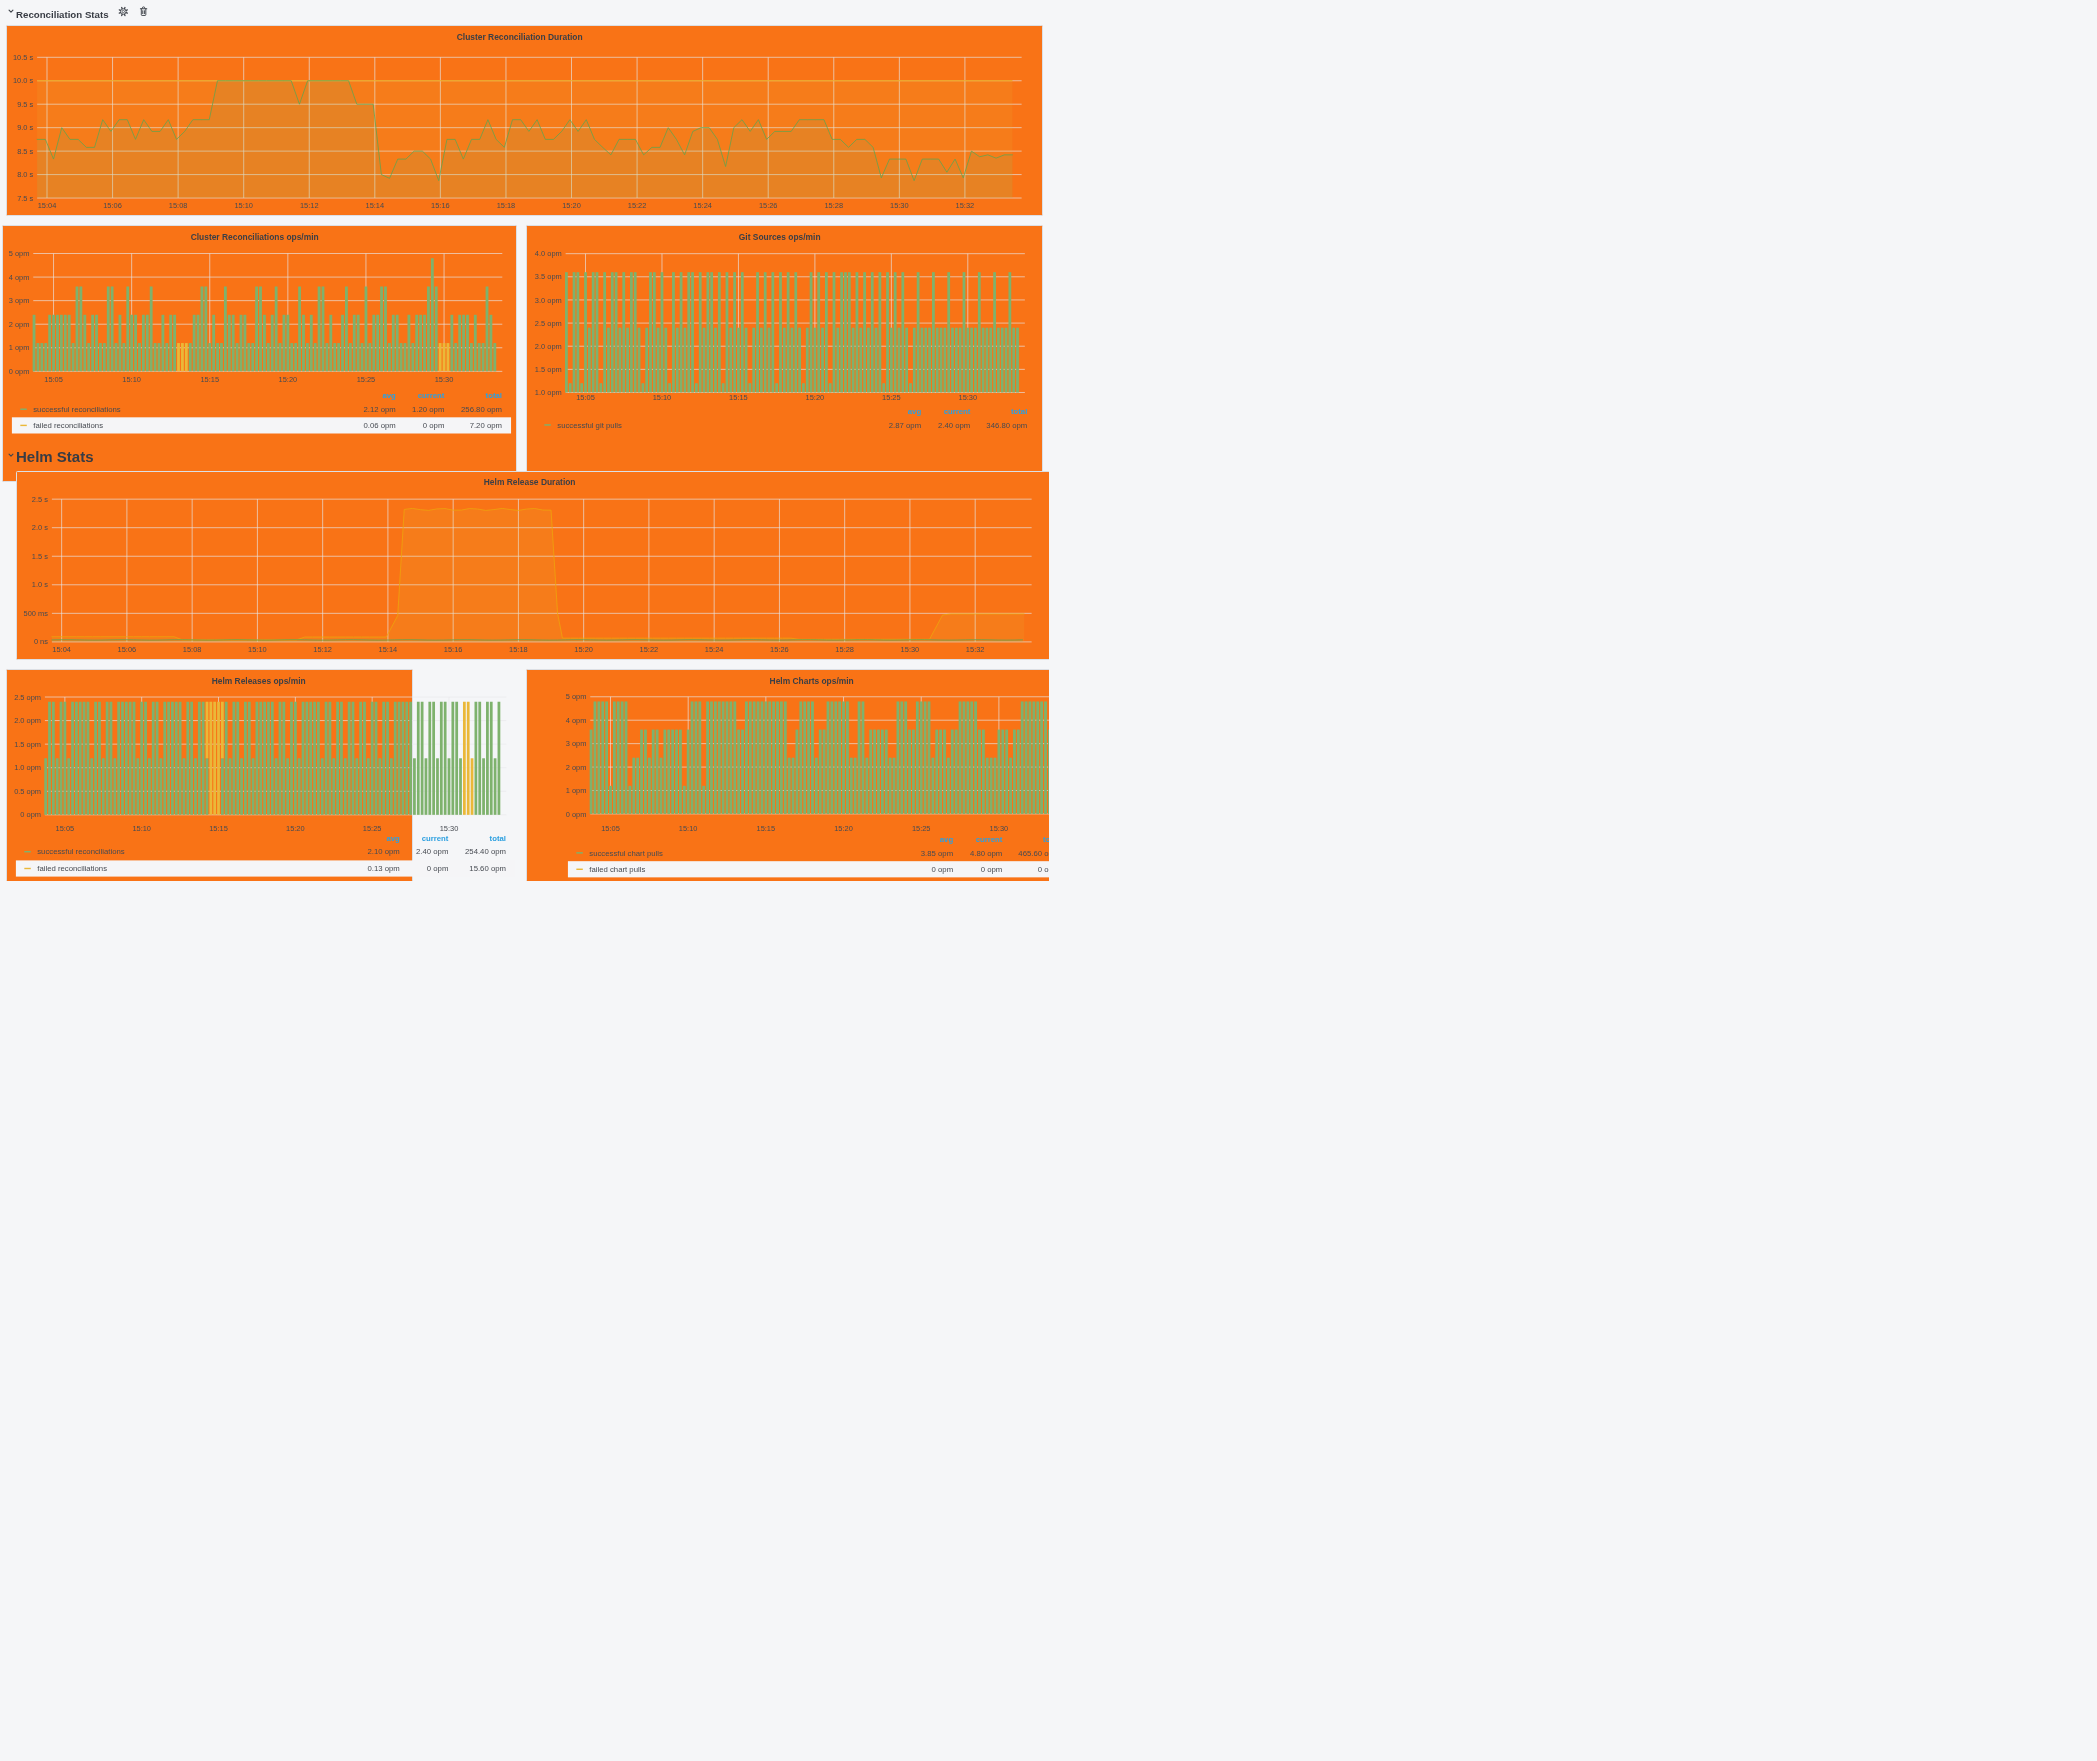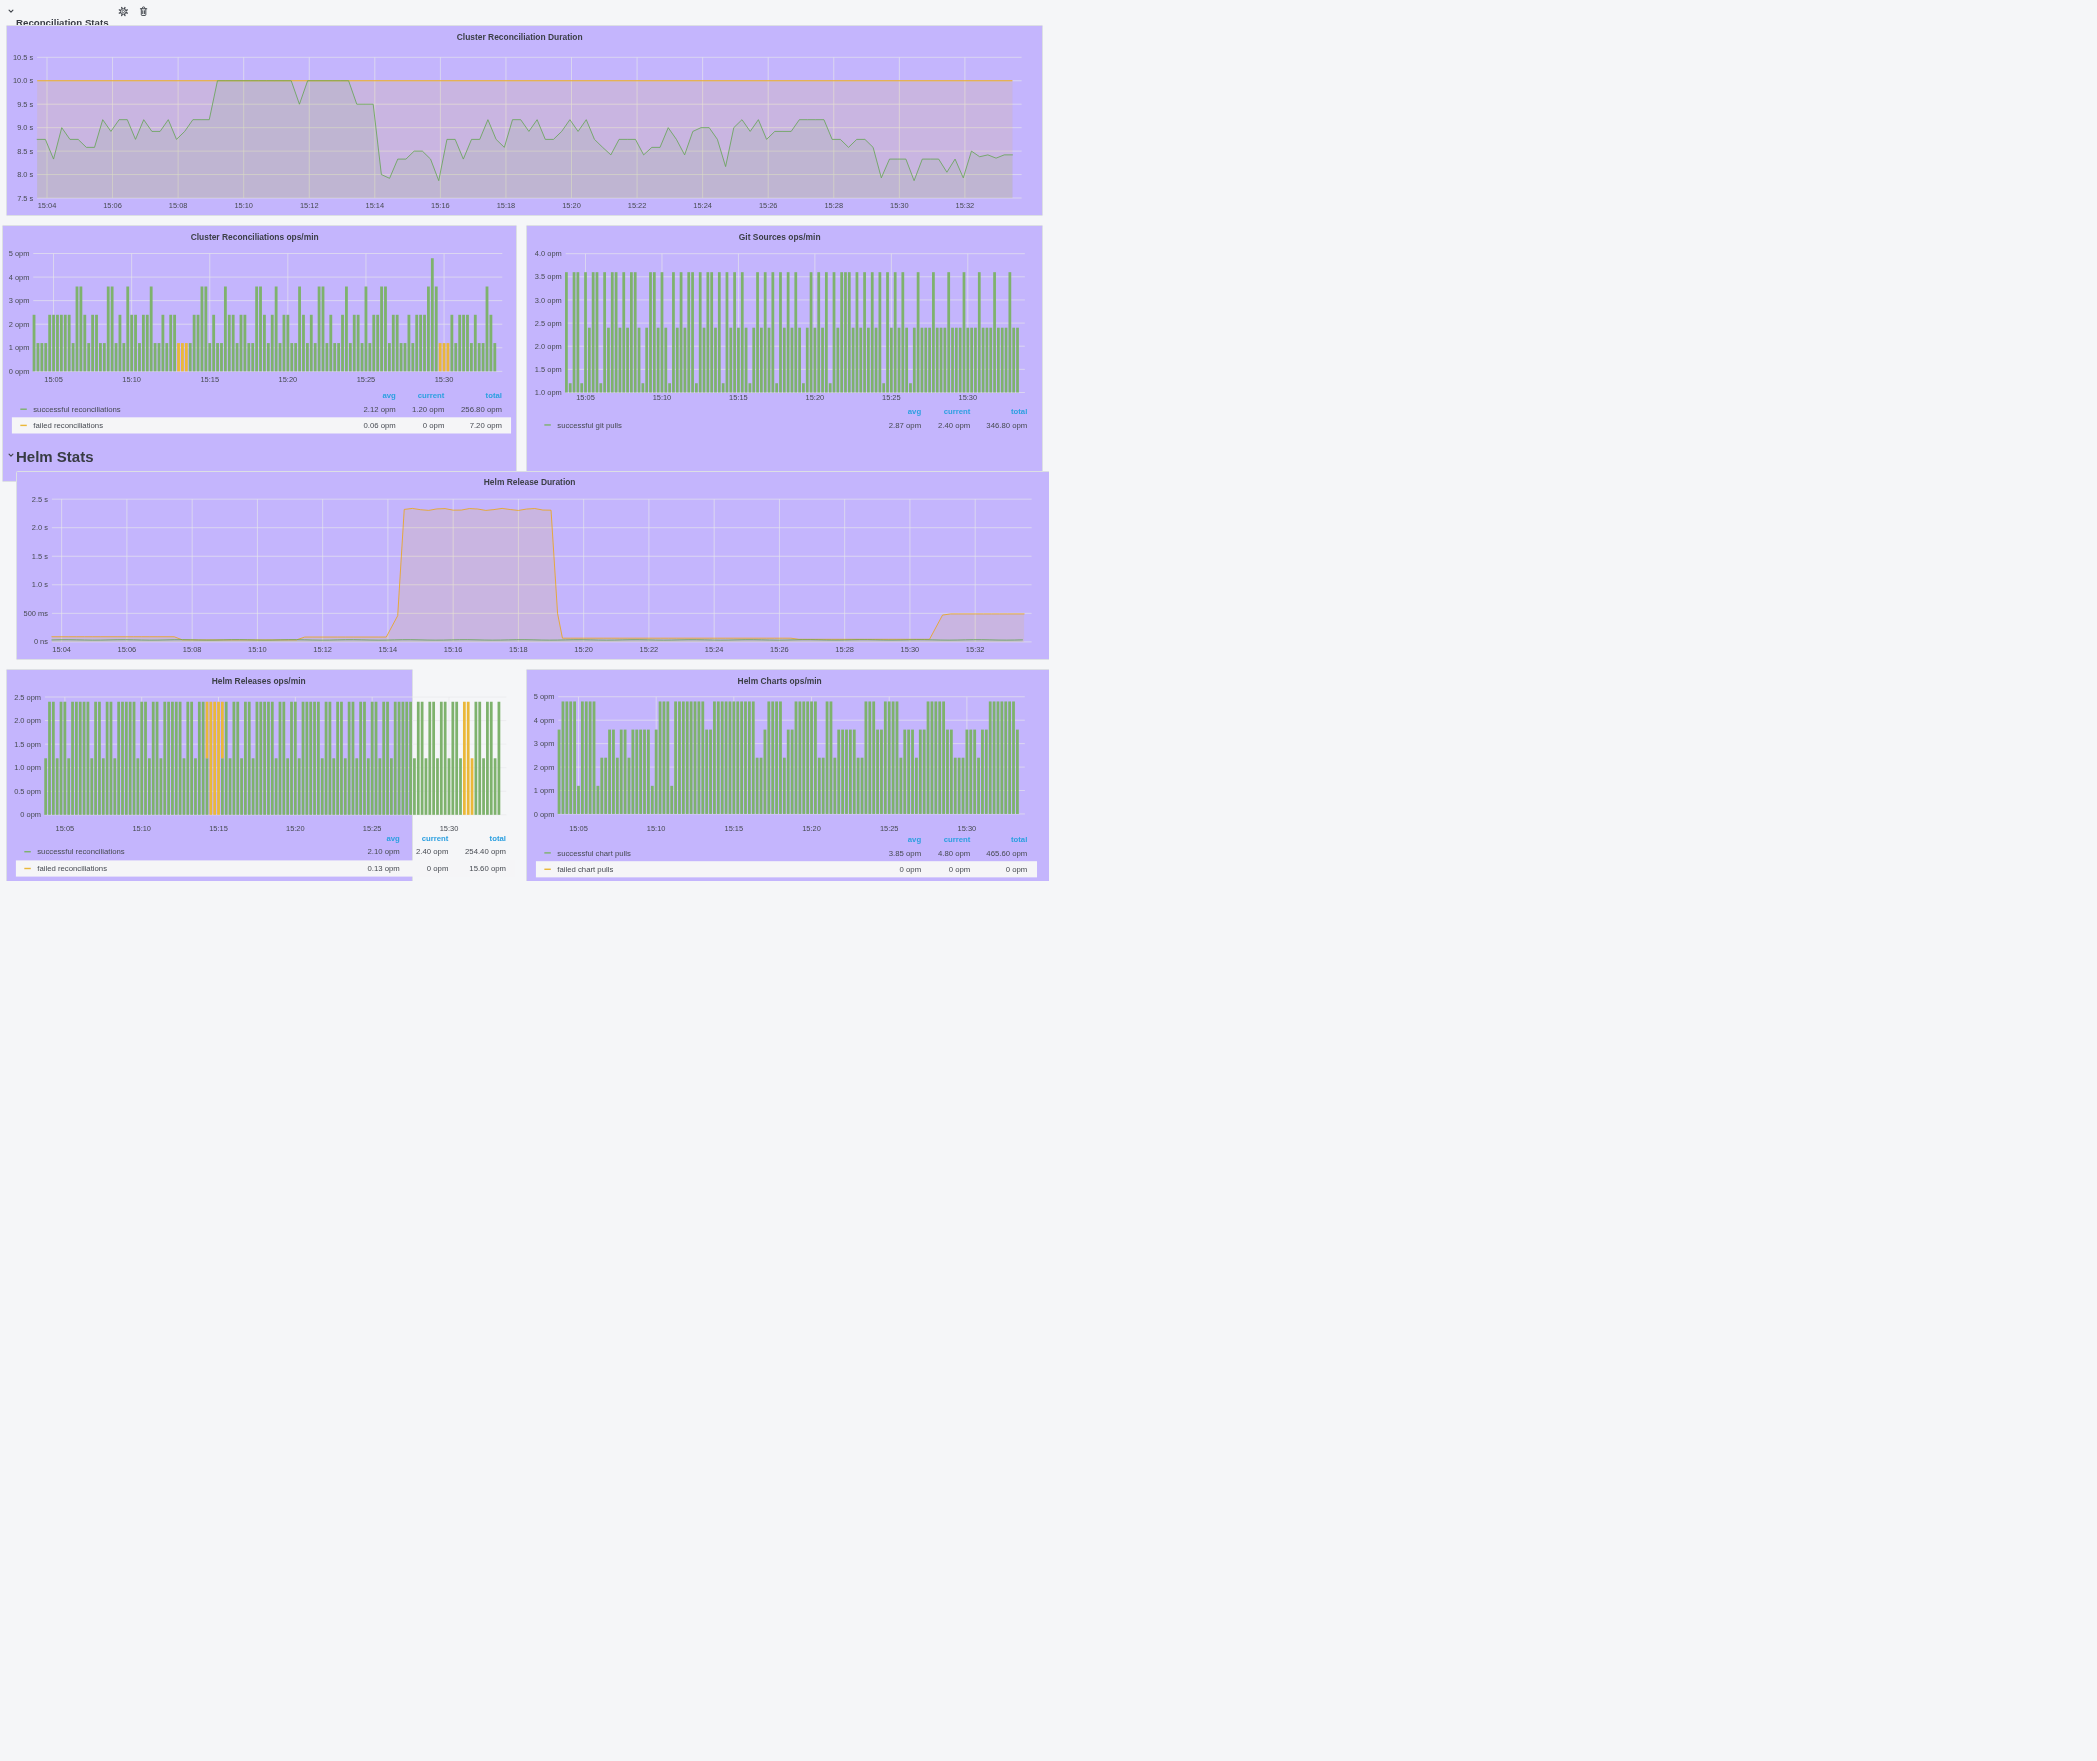--- a/index.html
+++ b/index.html
@@ -1,16 +1,16 @@
 <!DOCTYPE html>
-<html style="font-size:10.4px"><head><meta charset="utf-8"><style>html,body{margin:0;padding:0;}body{width:1049px;height:881px;overflow:hidden;background:#f5f6f8;font-family:"Liberation Sans",sans-serif;position:relative;}.panel{position:absolute;background:#c4b5fd;border:0.6px solid #dcdfe4;border-radius:1.3px;box-sizing:border-box;}</style></head><body>
+<html style="font-size:10.4px"><head><meta charset="utf-8"><style>html,body{margin:0;padding:0;}body{width:1049px;height:881px;overflow:hidden;background:#f5f6f8;font-family:"Liberation Sans",sans-serif;position:relative;}.panel{position:absolute;background:#f97316;border:0.6px solid #dcdfe4;border-radius:1.3px;box-sizing:border-box;text-align:right;}</style></head><body>
 <svg style="position:absolute;left:8px;top:8.4px" width="6.5" height="6.5" viewBox="0 0 10 10">
     <polyline points="1.6,3.2 4.6,6.4 7.6,3.2" fill="none" stroke="#41454c" stroke-width="1.7" stroke-linecap="round" stroke-linejoin="round"></polyline>
   </svg>
-<div style="position:absolute;left:16px;top:17px;font-size:9.7px;font-weight:bold;color:#383c44;white-space:nowrap">Reconciliation Stats</div>
+<div style="position:absolute;left:16px;top:9px;font-size:9.7px;font-weight:bold;color:#383c44;white-space:nowrap">Reconciliation Stats</div>
 <svg style="position:absolute;left:114px;top:5.8px" width="45" height="11.7" viewBox="0 0 70 18">
     <circle cx="14.5" cy="8.5" r="4.3" fill="none" stroke="#41454c" stroke-width="1.4"></circle>
     <circle cx="14.5" cy="8.5" r="1.8" fill="none" stroke="#41454c" stroke-width="1.2"></circle>
     <line x1="19.03" y1="10.38" x2="20.69" y2="11.06" stroke="#41454c" stroke-width="2.1" stroke-linecap="round"></line>
     <line x1="16.38" y1="13.03" x2="17.06" y2="14.69" stroke="#41454c" stroke-width="2.1" stroke-linecap="round"></line>
     <line x1="12.62" y1="13.03" x2="11.94" y2="14.69" stroke="#41454c" stroke-width="2.1" stroke-linecap="round"></line>
     <line x1="9.97" y1="10.38" x2="8.31" y2="11.06" stroke="#41454c" stroke-width="2.1" stroke-linecap="round"></line>
     <line x1="9.97" y1="6.62" x2="8.31" y2="5.94" stroke="#41454c" stroke-width="2.1" stroke-linecap="round"></line>
     <line x1="12.62" y1="3.97" x2="11.94" y2="2.31" stroke="#41454c" stroke-width="2.1" stroke-linecap="round"></line>
     <line x1="16.38" y1="3.97" x2="17.06" y2="2.31" stroke="#41454c" stroke-width="2.1" stroke-linecap="round"></line>

